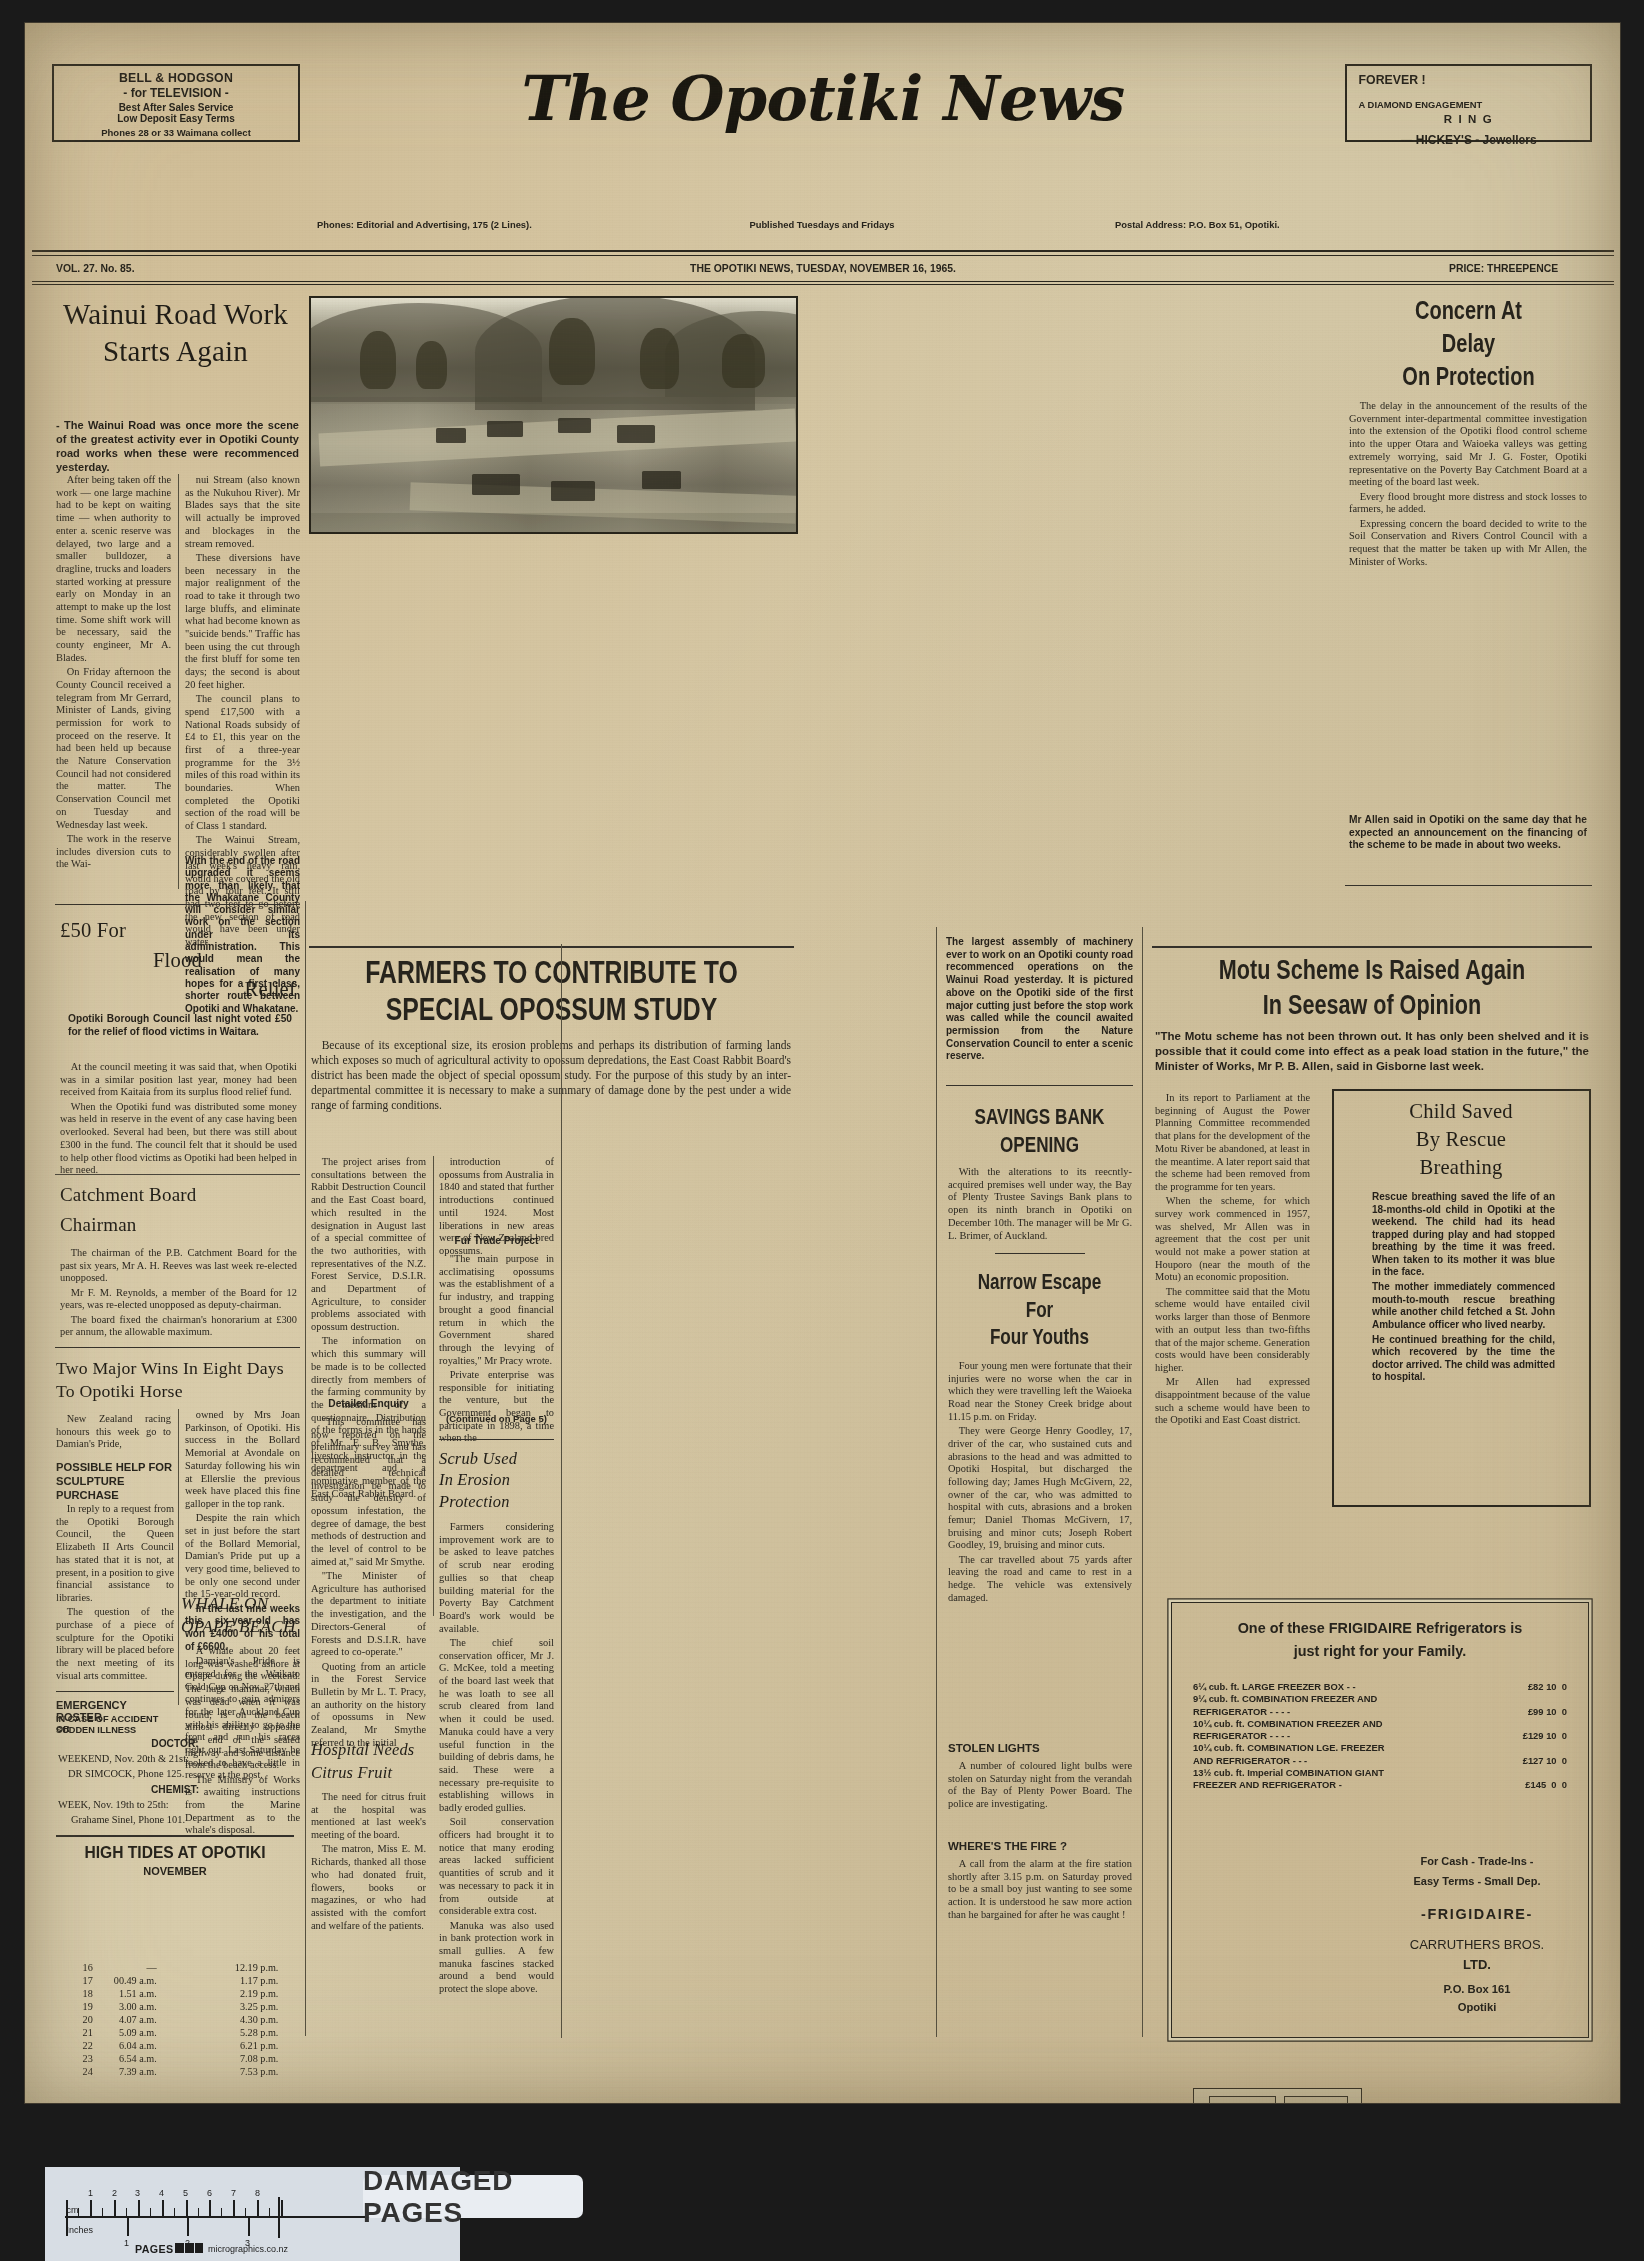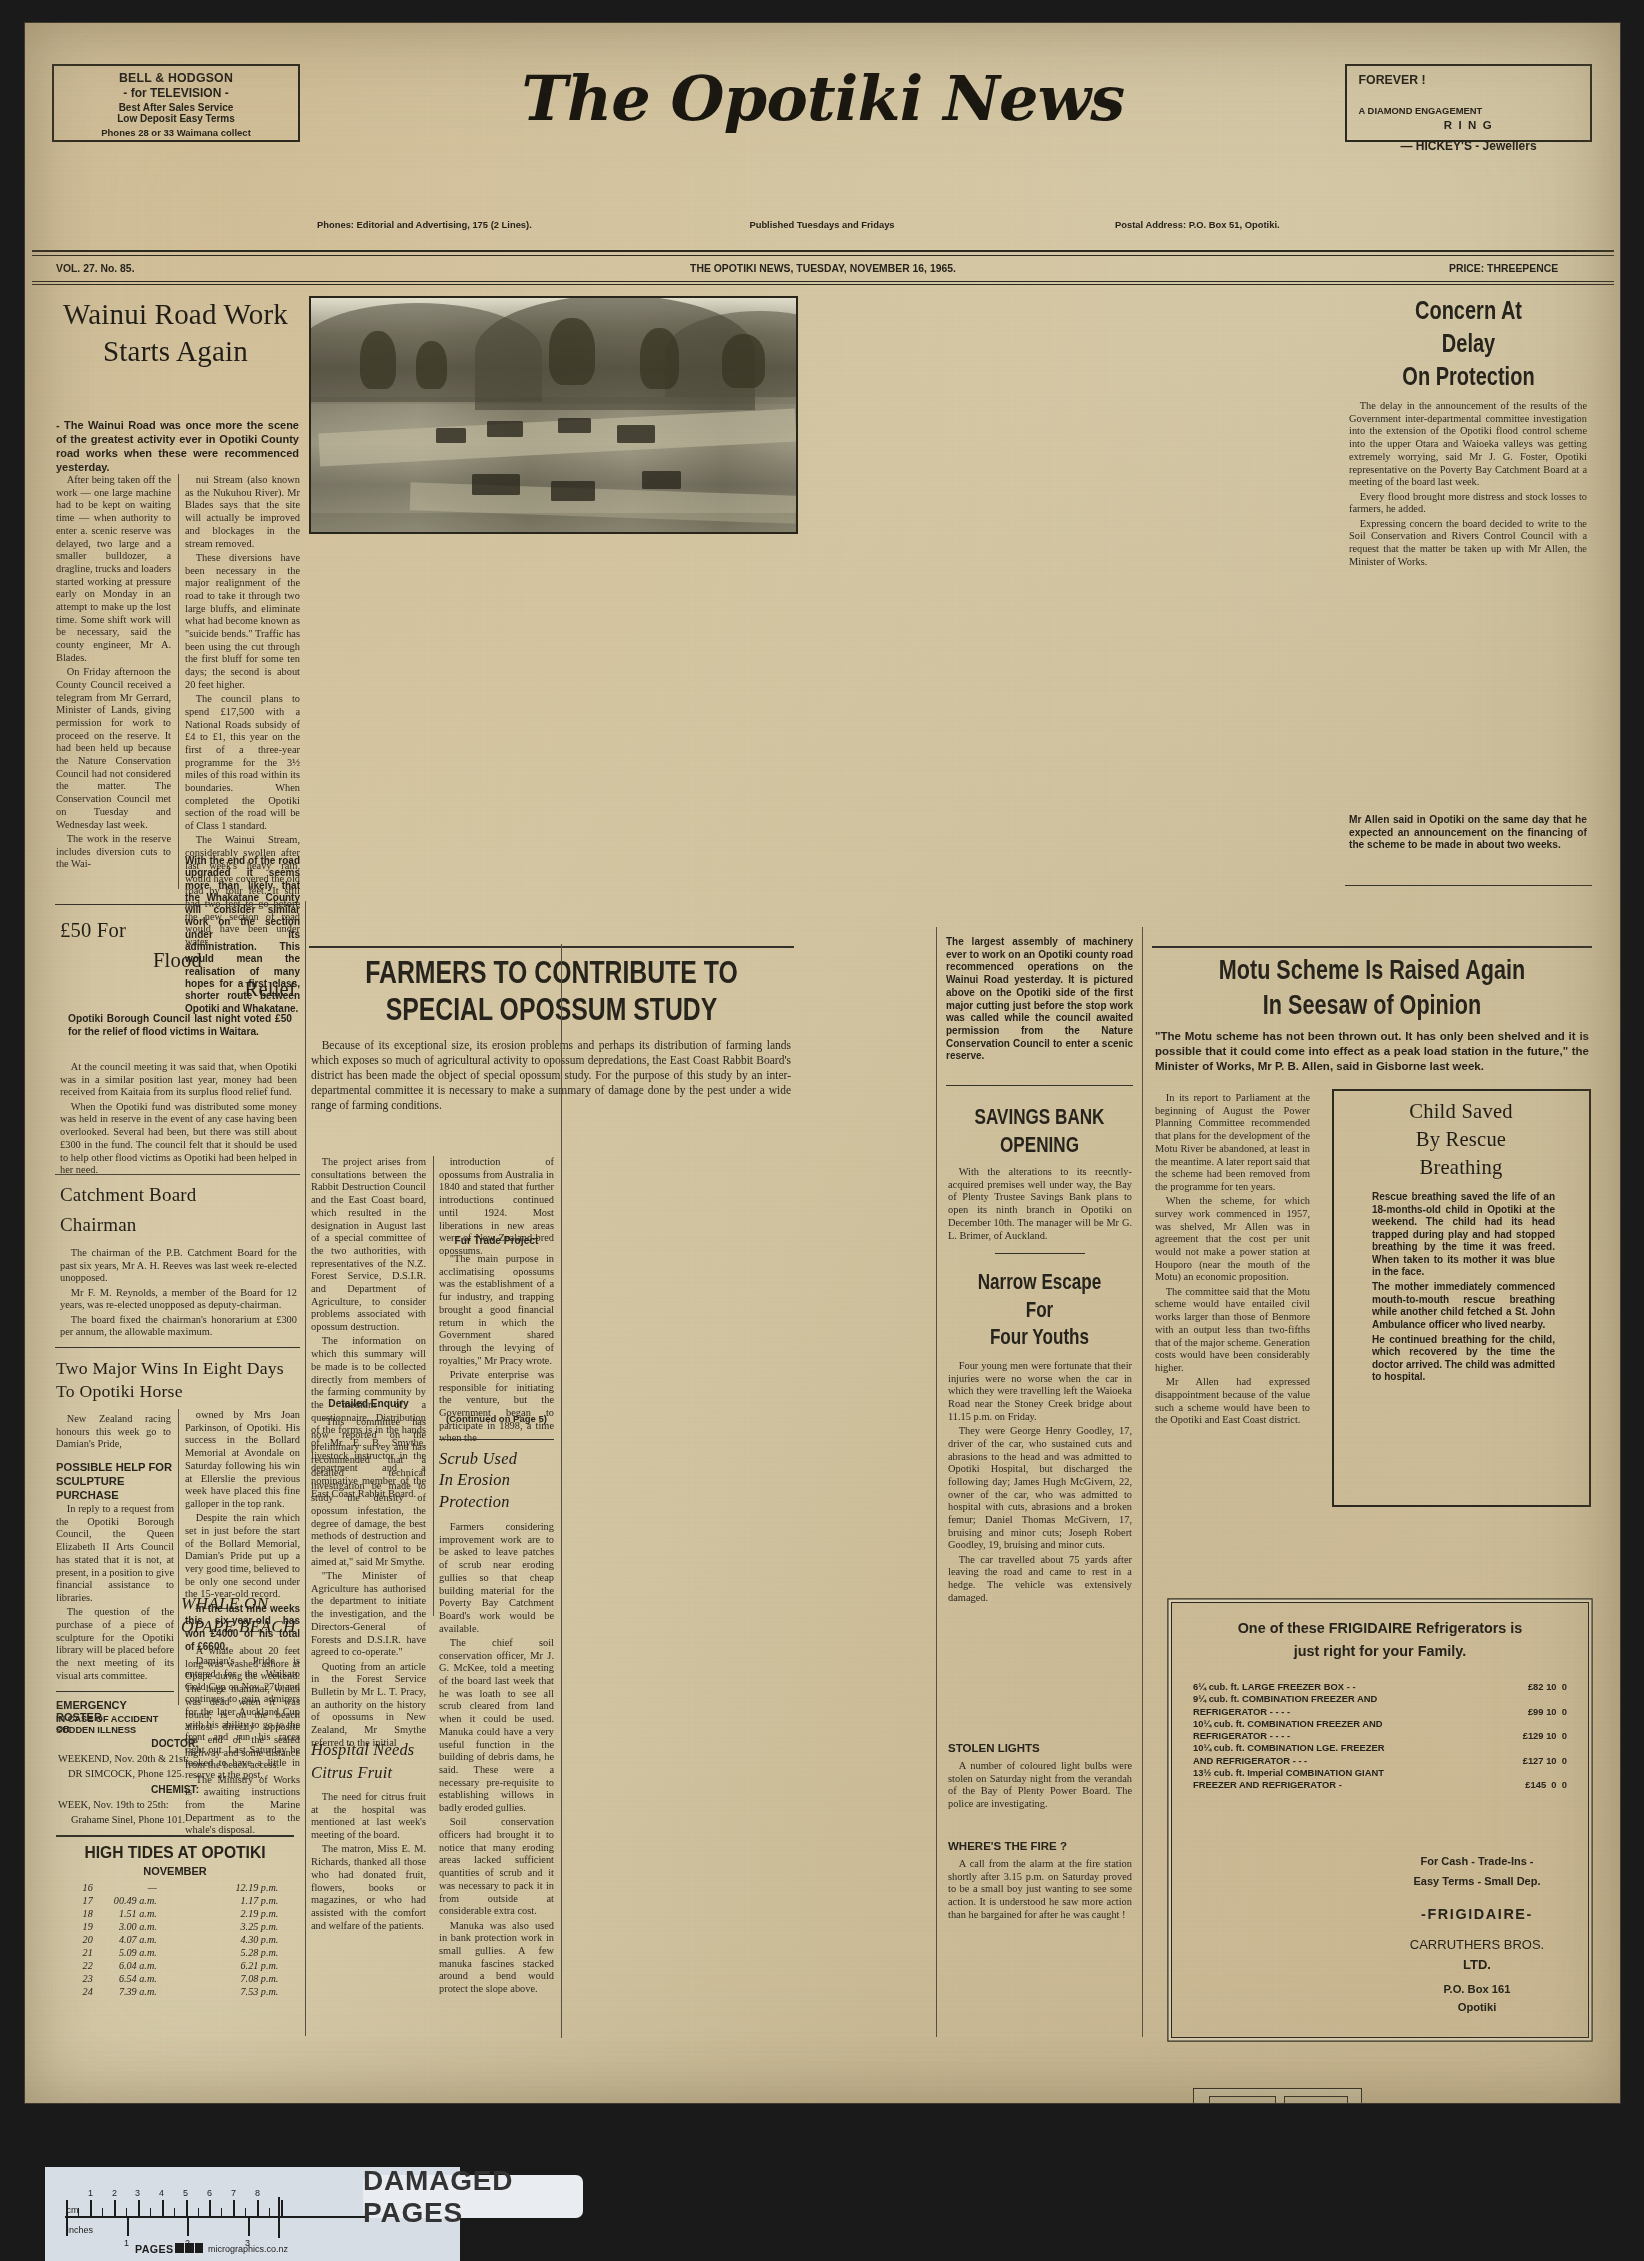--- a/index.html
+++ b/index.html
@@ -120,21 +120,21 @@
   </div>
 
   <div class="abs" id="masthead" style="left:288px; top:39px; width:1020px;">The Opotiki News</div>
 
   <div class="abs sans" style="left:292px; top:196px; font-size:9.4px; font-weight:bold;">Phones: Editorial and Advertising, 175 (2 Lines).</div>
   <div class="abs sans ctr" style="left:641px; top:196px; width:312px; font-size:9.4px; font-weight:bold;">Published Tuesdays and Fridays</div>
   <div class="abs sans" style="left:1090px; top:196px; font-size:9.4px; font-weight:bold;">Postal Address: P.O. Box 51, Opotiki.</div>
 
   <div class="abs box ctr" style="left:1320px; top:41px; width:247px; height:78px; padding:6.6px 5px 0;">
     <div class="sans" style="font-weight:bold;font-size:12.3px;text-align:left;padding-left:6.6px;">FOREVER !</div>
-    <div class="sans" style="font-weight:bold;font-size:9.4px;text-align:left;padding-left:6.6px;margin-top:18px;">A DIAMOND ENGAGEMENT</div>
+    <div class="sans" style="font-weight:bold;font-size:9.4px;text-align:left;padding-left:6.6px;margin-top:12px;">A DIAMOND ENGAGEMENT</div>
     <div class="sans" style="font-weight:bold;font-size:11.5px;letter-spacing:1.6px;margin-top:3.3px;">R I N G</div>
     <div class="sans" style="font-weight:bold;font-size:12px;margin-top:8px;">— HICKEY'S - Jewellers</div>
   </div>
 
   <div class="abs" style="left:6.6px; top:227px; width:1582px; border-top:2.5px solid #2b281f; border-bottom:1.2px solid #2b281f; height:5.8px;"></div>
 
   <div class="abs sans" style="left:31px; top:240px; font-size:10.4px; font-weight:bold;">VOL. 27. No. 85.</div>
   <div class="abs sans ctr" style="left:428px; top:240px; width:740px; font-size:10.4px; font-weight:bold;">THE OPOTIKI NEWS, TUESDAY, NOVEMBER 16, 1965.</div>
   <div class="abs sans" style="left:1424px; top:240px; font-size:10.4px; font-weight:bold;">PRICE: THREEPENCE</div>
 
@@ -246,21 +246,21 @@
   <div class="abs sans ctr" style="left:31px; top:1715px; width:238px; font-weight:bold; font-size:10.2px;">DOCTOR:</div>
   <div class="abs serif" style="left:33px; top:1730px; width:238px; font-size:10.4px;">WEEKEND, Nov. 20th &amp; 21st:</div>
   <div class="abs serif" style="left:43px; top:1745px; width:238px; font-size:10.4px;">DR SIMCOCK, Phone 125.</div>
   <div class="abs sans ctr" style="left:31px; top:1761px; width:238px; font-weight:bold; font-size:10.2px;">CHEMIST:</div>
   <div class="abs serif" style="left:33px; top:1776px; width:238px; font-size:10.4px;">WEEK, Nov. 19th to 25th:</div>
   <div class="abs serif" style="left:46px; top:1791px; width:238px; font-size:10.4px;">Grahame Sinel, Phone 101.</div>
 
   <div class="abs rule" style="left:31px; top:1812px; width:238px; border-top-width:2px;"></div>
   <div class="abs sans ctr" style="left:31px; top:1821px; width:238px; font-weight:bold; font-size:15.6px;">HIGH TIDES AT OPOTIKI</div>
   <div class="abs sans ctr" style="left:31px; top:1842px; width:238px; font-weight:bold; font-size:11px;">NOVEMBER</div>
-  <div class="abs" style="left:48px; top:1858px; width:207px;font-style:italic;">
+  <div class="abs" style="left:48px; top:1938px; width:207px;">
     <table class="tides">
       <tbody id="tide-rows">
           <tr>
             <td class="tnum">16</td>
             <td class="tam">—</td>
             <td class="tpm">12.19 p.m.</td>
           </tr>
           <tr>
             <td class="tnum">17</td>
             <td class="tam">00.49 a.m.</td>

